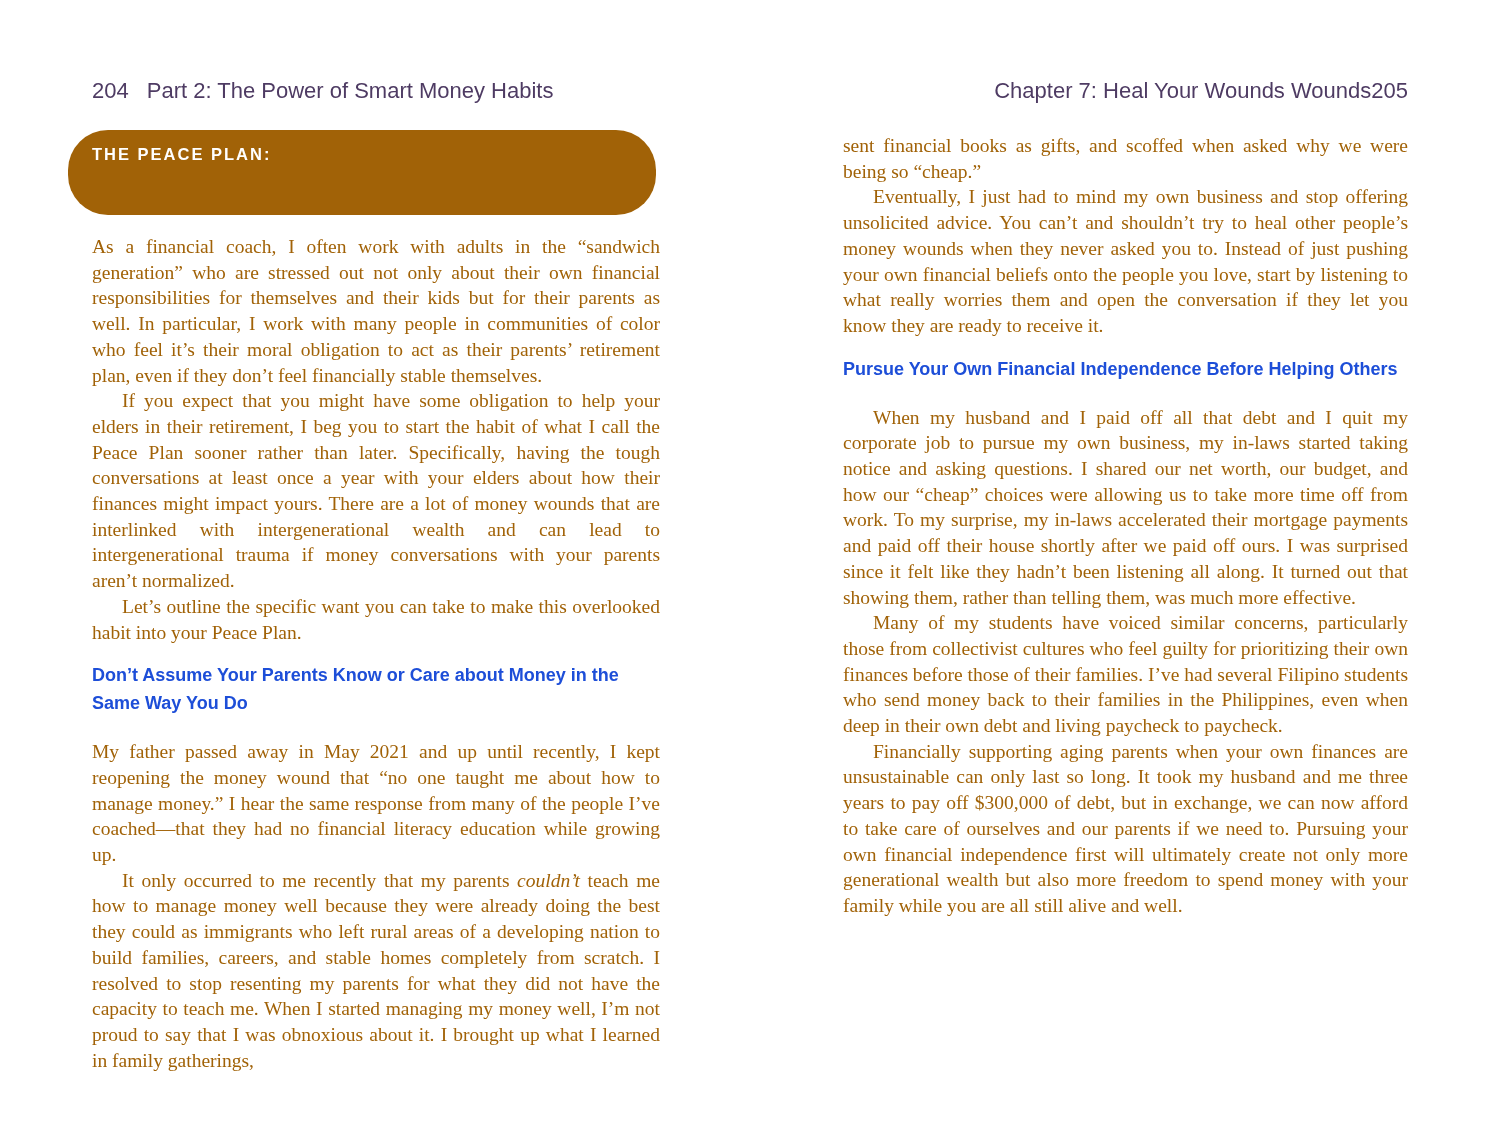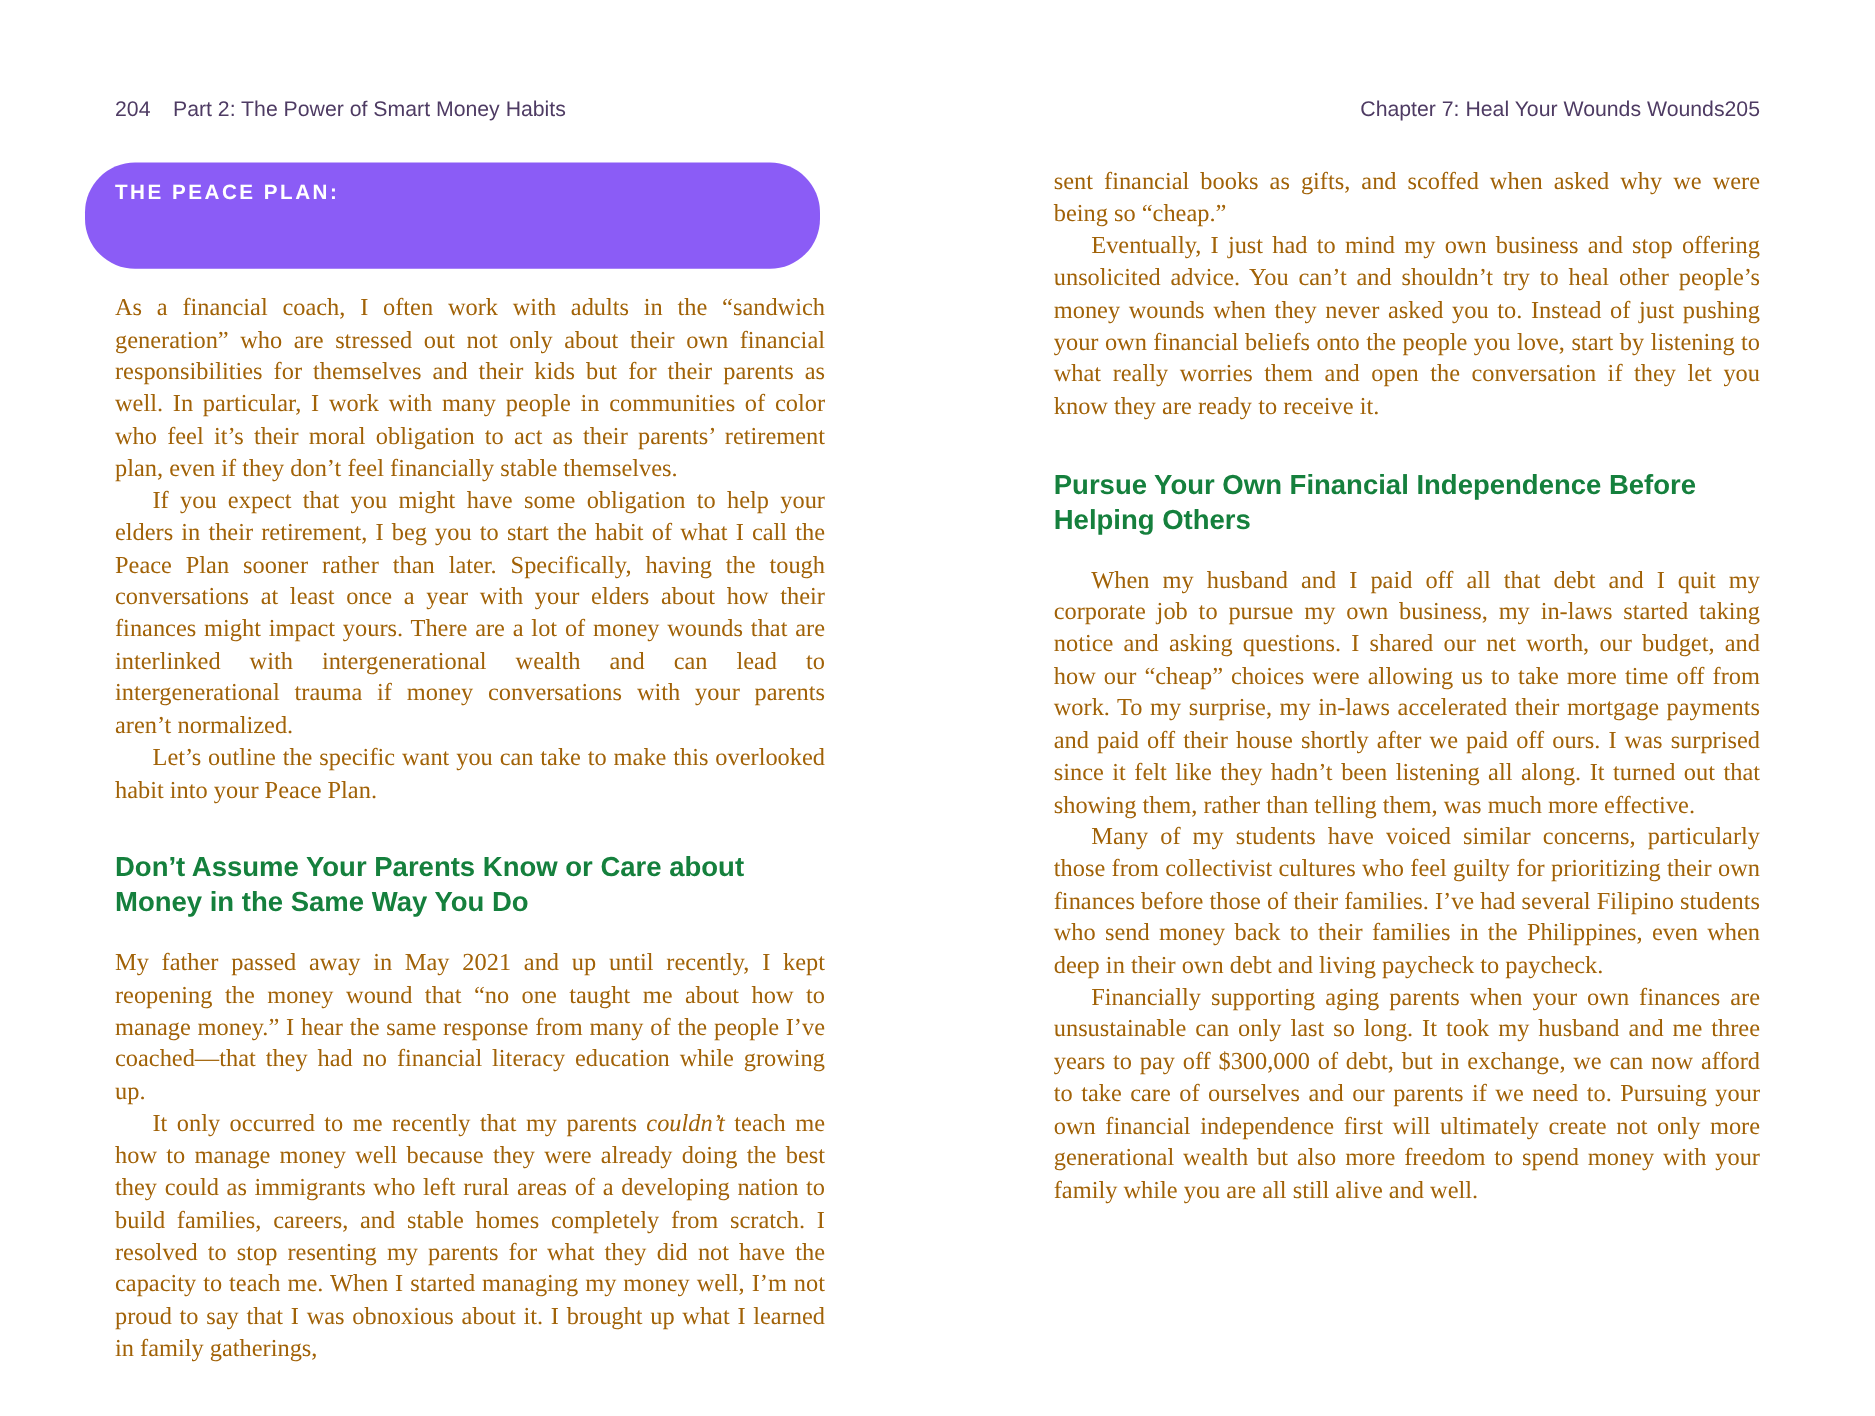--- a/index.html
+++ b/index.html
@@ -9,37 +9,37 @@
     height: 1133px;
     background: #ffffff;
     overflow: hidden;
   }
 
   
   .running-head {
     position: absolute;
     top: 78px;
     font-family: "Liberation Sans", sans-serif;
-    font-size: 17px;
+    font-size: 22px;
     color: #4e3b63;
     white-space: nowrap;
   }
   .running-head.left  { left: 92px; }
   .running-head.right { right: 92px; text-align: right; }
   .running-head.left .folio  { margin-right: 18px; }
   .running-head.right .folio { }
 
   
   .callout {
     position: absolute;
     left: 68px;
     top: 130px;
     width: 588px;
     height: 85px;
-    background: #8b5cf6;
+    background: #a16207;
     border-radius: 40px;
     box-sizing: border-box;
     padding: 15px 24px 0 24px;
   }
   .callout-kicker {
     color: #ffffff;
     font-family: "Liberation Sans", sans-serif;
     font-weight: bold;
     font-size: 16.5px;
     letter-spacing: 2px;
@@ -65,24 +65,24 @@
     line-height: 25.7px;
     color: #a16207;
     text-align: justify;
   }
   p.body.indent { text-indent: 30px; }
   p.body em { font-style: italic; }
 
   h2.subhead {
     font-family: "Liberation Sans", sans-serif;
     font-weight: bold;
-    font-size: 22px;
+    font-size: 18px;
     line-height: 28px;
-    color: #15803d;
-    margin: 35px 0 22px 0;
+    color: #1d4ed8;
+    margin: 16px 0 22px 0;
   }
 </style>
 </head>
 <body>
 
 <div class="spread">
 
   <header class="running-head left">
     <span class="folio">204</span><span class="rh-title">Part 2: The Power of Smart Money Habits</span>
   </header>

